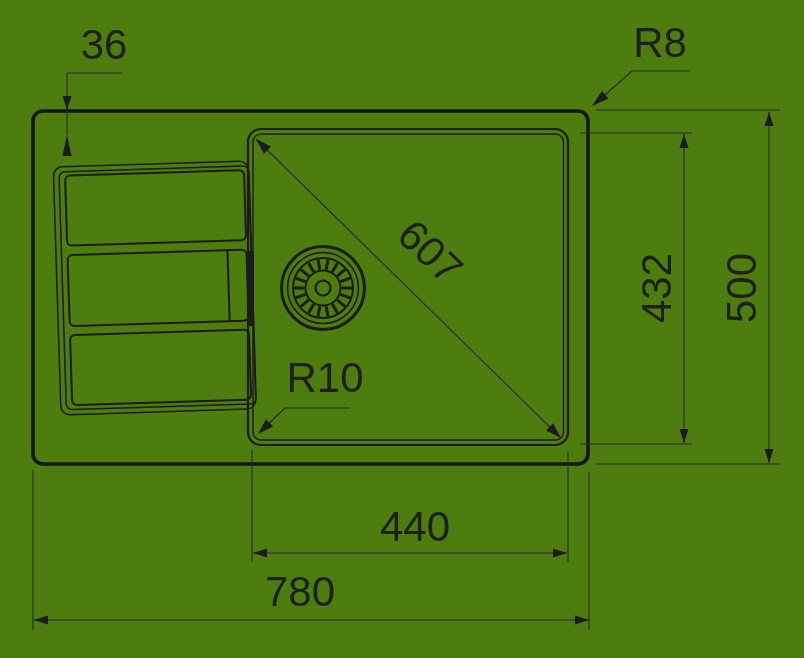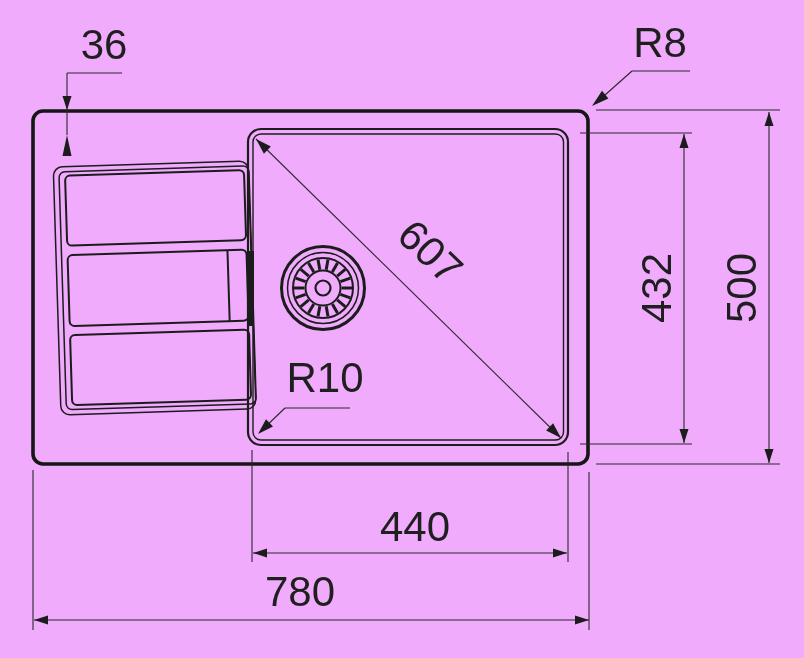--- a/index.html
+++ b/index.html
@@ -1,19 +1,19 @@
 <!DOCTYPE html>
 <html><head>
 <meta charset="utf-8">
 <style>
   html,body{margin:0;padding:0;background:#ffffff;}
   .canvas{
     position:relative;
     width:804px;height:658px;
-    background:#f0abfc;
+    background:#4d7c0f;
     font-family:"Liberation Sans", sans-serif;
     overflow:hidden;
   }
   svg{display:block;}
   .thin{stroke:#2a2a2a;stroke-width:1.1;fill:none;}
   .outline{stroke:#161616;stroke-width:3.6;fill:none;stroke-linejoin:round;}
   .basin-outer{stroke:#1c1c1c;stroke-width:2.2;fill:none;}
   .basin-inner{stroke:#1c1c1c;stroke-width:1.4;fill:none;}
   .panel{stroke:#1c1c1c;stroke-width:1.5;fill:none;}
   .groove{stroke:#1c1c1c;stroke-width:2;fill:none;}

